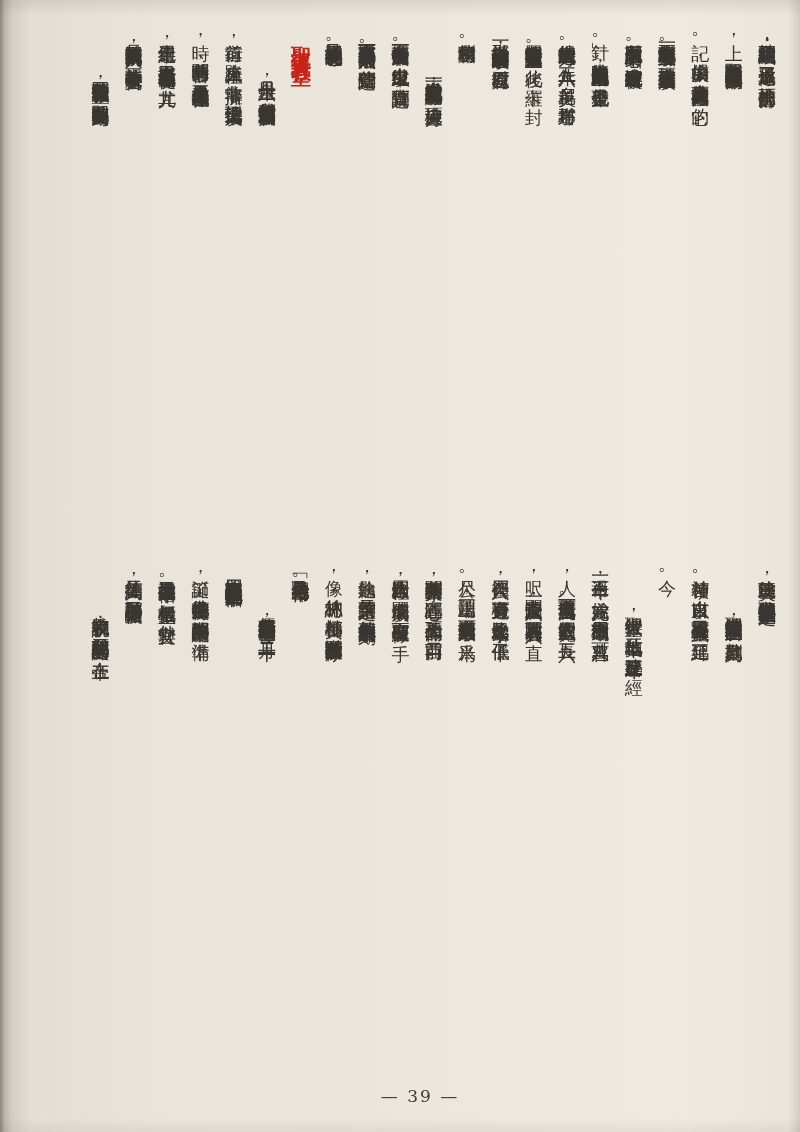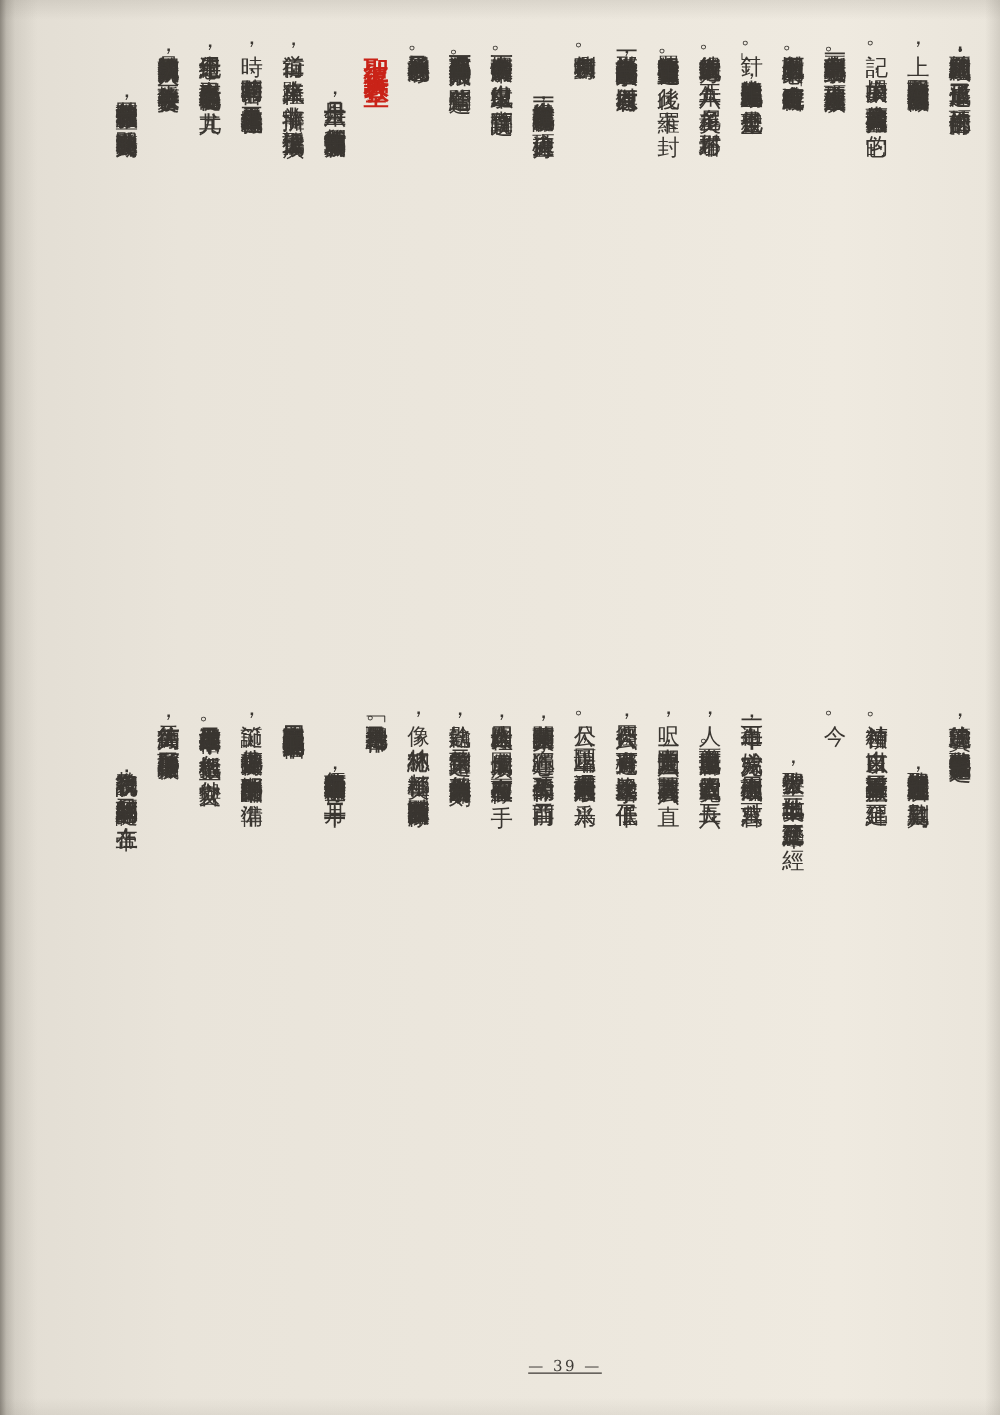--- a/index.html
+++ b/index.html
@@ -44,27 +44,26 @@
   .col.indent { text-indent: 37px; }
   .col.heading {
     font-size: 20px;
     font-weight: bold;
     letter-spacing: 4px;
     color: #c92318;
   }
   .page-number {
     position: absolute;
     top: 1086px;
-    left: 452px;
+    left: 420px;
     transform: translateX(-50%);
-    font-size: 12px;
+    font-size: 17px;
     letter-spacing: 2px;
     color: #3c3935;
     white-space: nowrap;
-    text-decoration: underline;
   }
 </style>
 </head>
 <body>
 
 <div class="page">
   <div id="top-block" class="text-block">
       <div class="col">納・多利亞式圓柱組成，形成了三條過道。柱廊頂部的平台</div>
       <div class="col">上，豎立著十四尊聖徒的雕像和阿歷桑德羅七世教皇的徽</div>
       <div class="col">記。廣場的中央，一座高大的埃及尖頂方碑直指藍天，它的</div>

